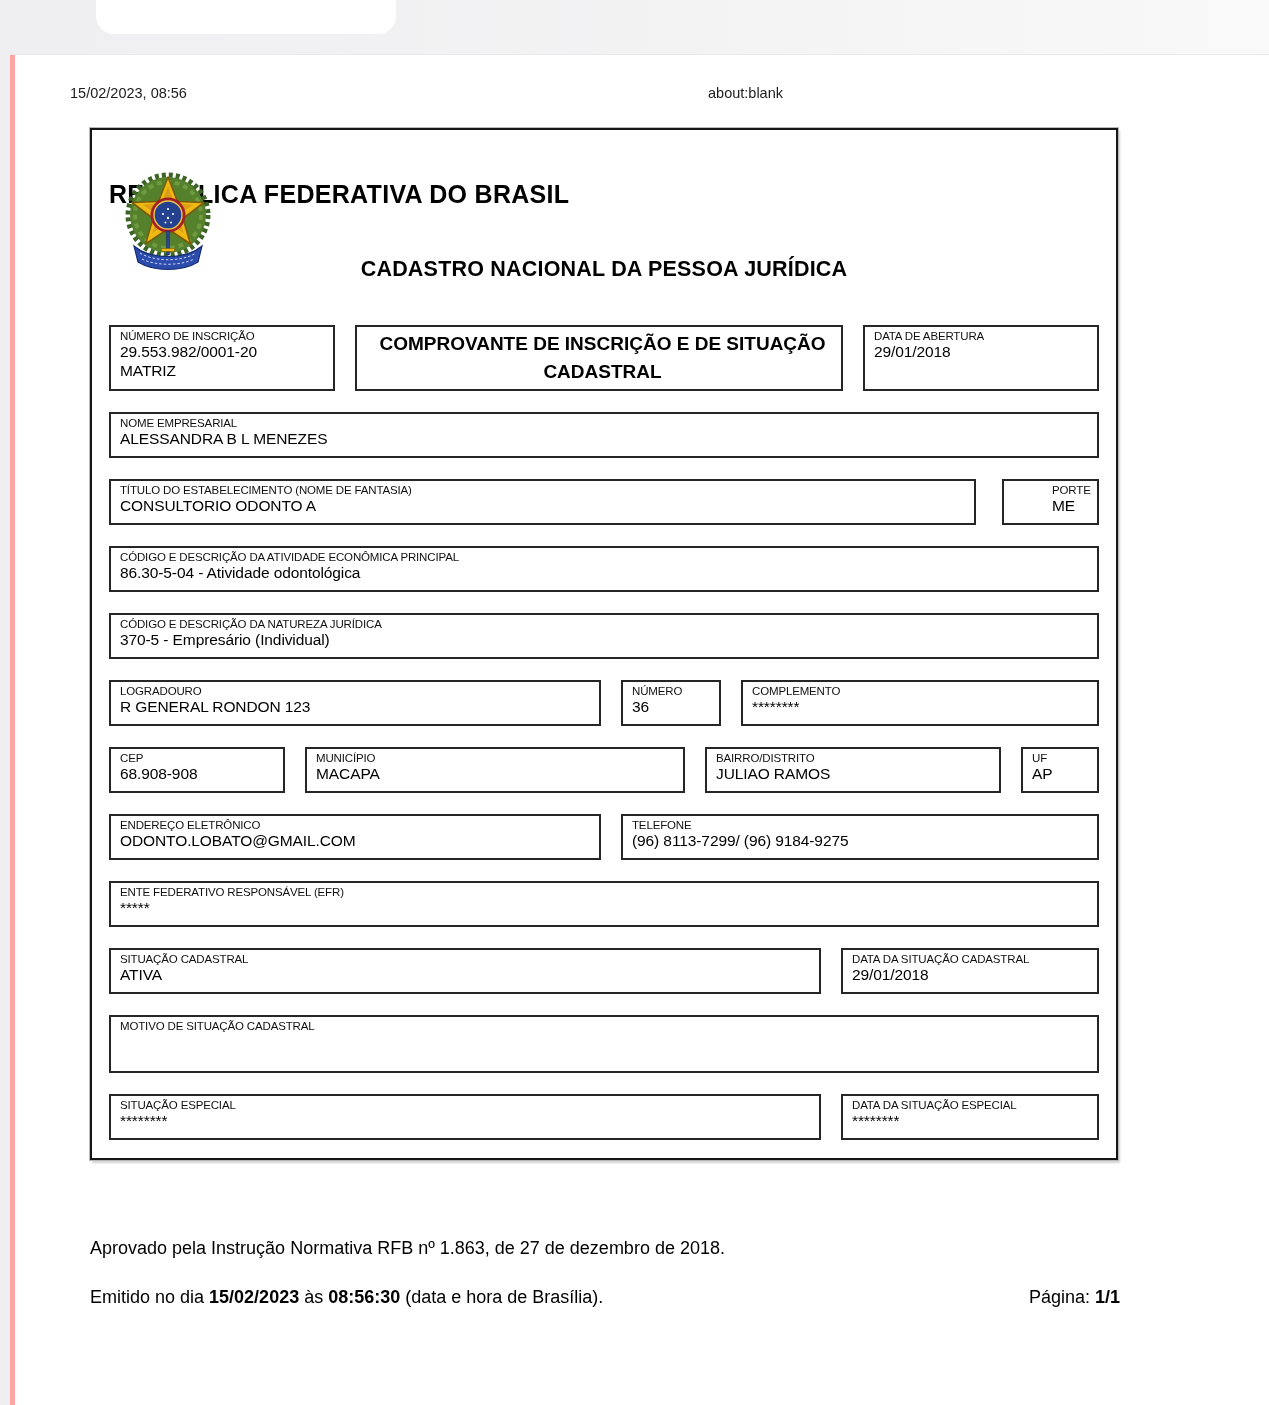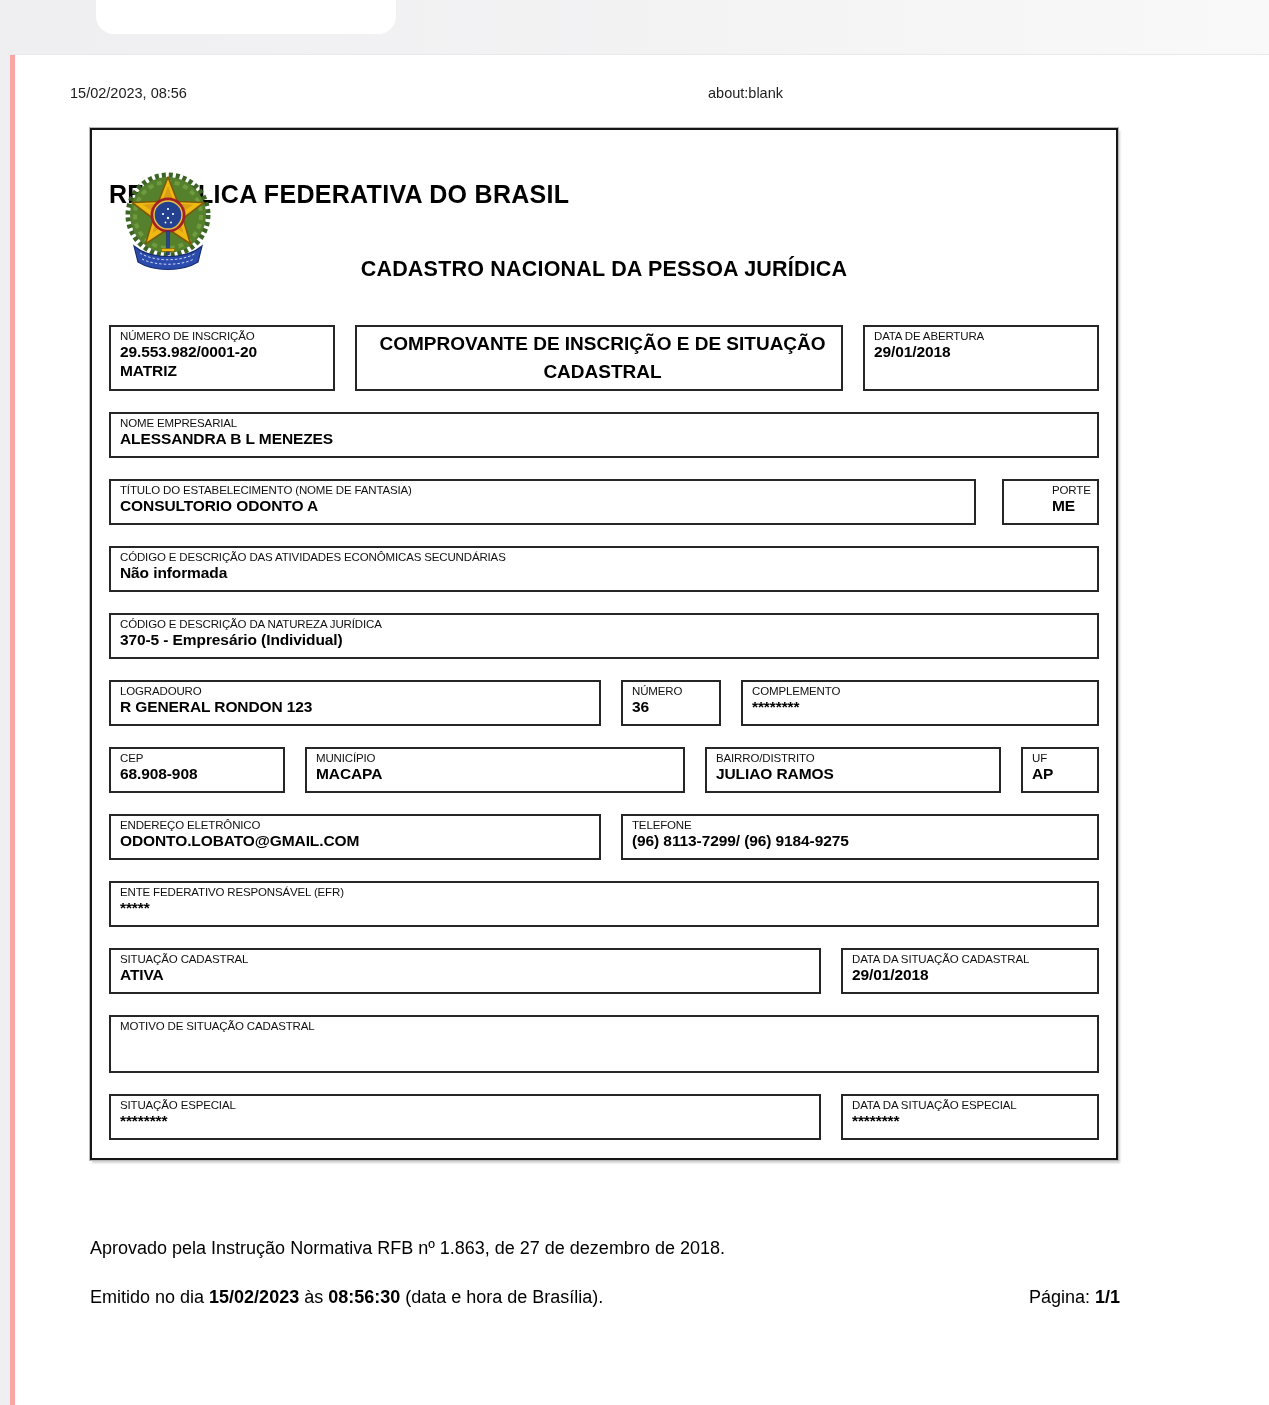--- a/index.html
+++ b/index.html
@@ -51,21 +51,21 @@
     border:2px solid #262626;
     padding:3px 9px 4px 9px;
     min-height:46px;
     background:#fff;
     overflow:hidden;
   }
   .lbl {
     font-size:11.5px; color:#101010; letter-spacing:-0.15px; white-space:nowrap;
   }
   .val {
-    font-size:15.5px; font-weight:bold; margin-top:1px;
+    font-size:15.5px; font-weight:normal; margin-top:1px;
     letter-spacing:-0.1px; white-space:nowrap;
   }
   .row1 .fbox { min-height:66px; }
   .doc-title-box {
     display:flex; align-items:center; justify-content:center;
     text-align:center; font-size:19px; font-weight:bold; line-height:1.45;
   }
   .motivo-box { min-height:58px; }
   .w-insc { flex:0 0 226px; }
   .w-doc-title { flex:1 1 auto;padding-left:16px; }
@@ -167,27 +167,27 @@
       <div class="fbox w-fantasia">
         <div class="lbl">TÍTULO DO ESTABELECIMENTO (NOME DE FANTASIA)</div>
         <div class="val">CONSULTORIO ODONTO A</div>
       </div>
       <div class="fbox w-porte">
         <div class="lbl">PORTE</div>
         <div class="val">ME</div>
       </div>
     </div>
 
-
-    <div class="row">
-      <div class="fbox w-full">
-        <div class="lbl">CÓDIGO E DESCRIÇÃO DAS ATIVIDADES ECONÔMICAS SECUNDÁRIAS</div>
-        <div class="val">Não informada</div>
-      </div>
-    </div>
+    <div class="row">
+      <div class="fbox w-full">
+        <div class="lbl">CÓDIGO E DESCRIÇÃO DA ATIVIDADE ECONÔMICA PRINCIPAL</div>
+        <div class="val">86.30-5-04 - Atividade odontológica</div>
+      </div>
+    </div>
+
 
     <div class="row">
       <div class="fbox w-full">
         <div class="lbl">CÓDIGO E DESCRIÇÃO DA NATUREZA JURÍDICA</div>
         <div class="val">370-5 - Empresário (Individual)</div>
       </div>
     </div>
 
     <div class="row">
       <div class="fbox w-logr">

